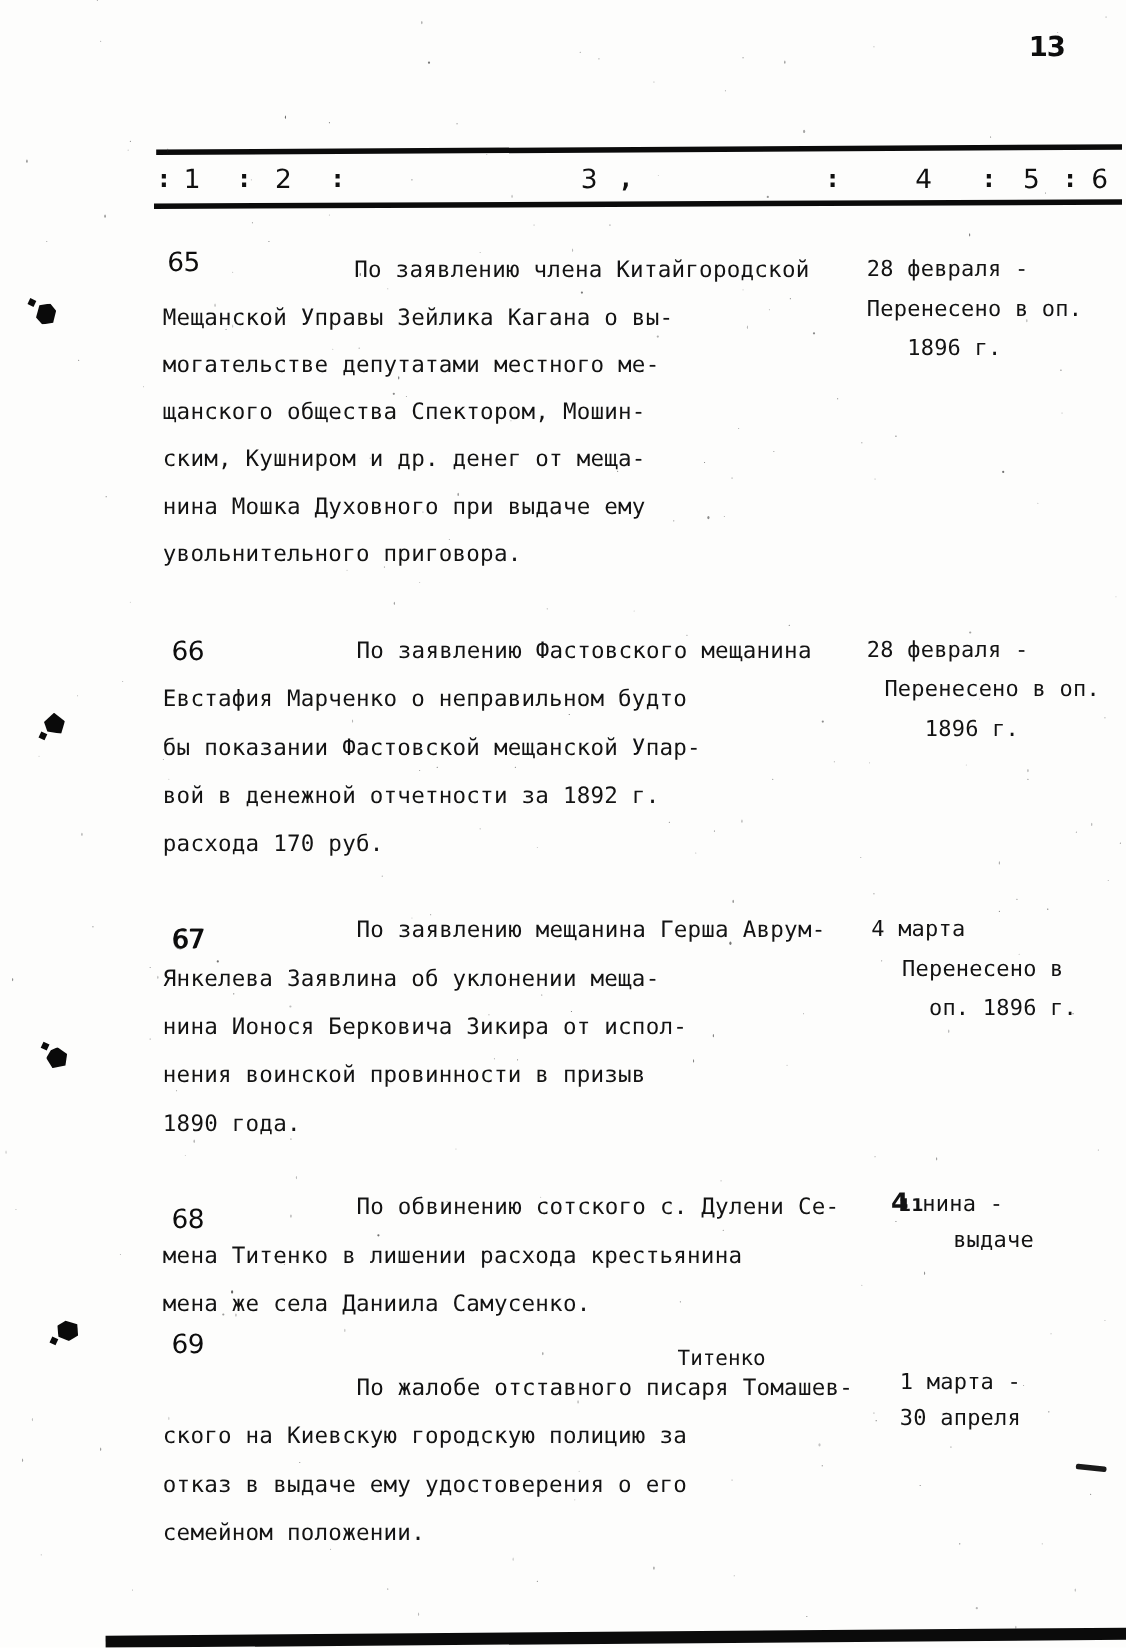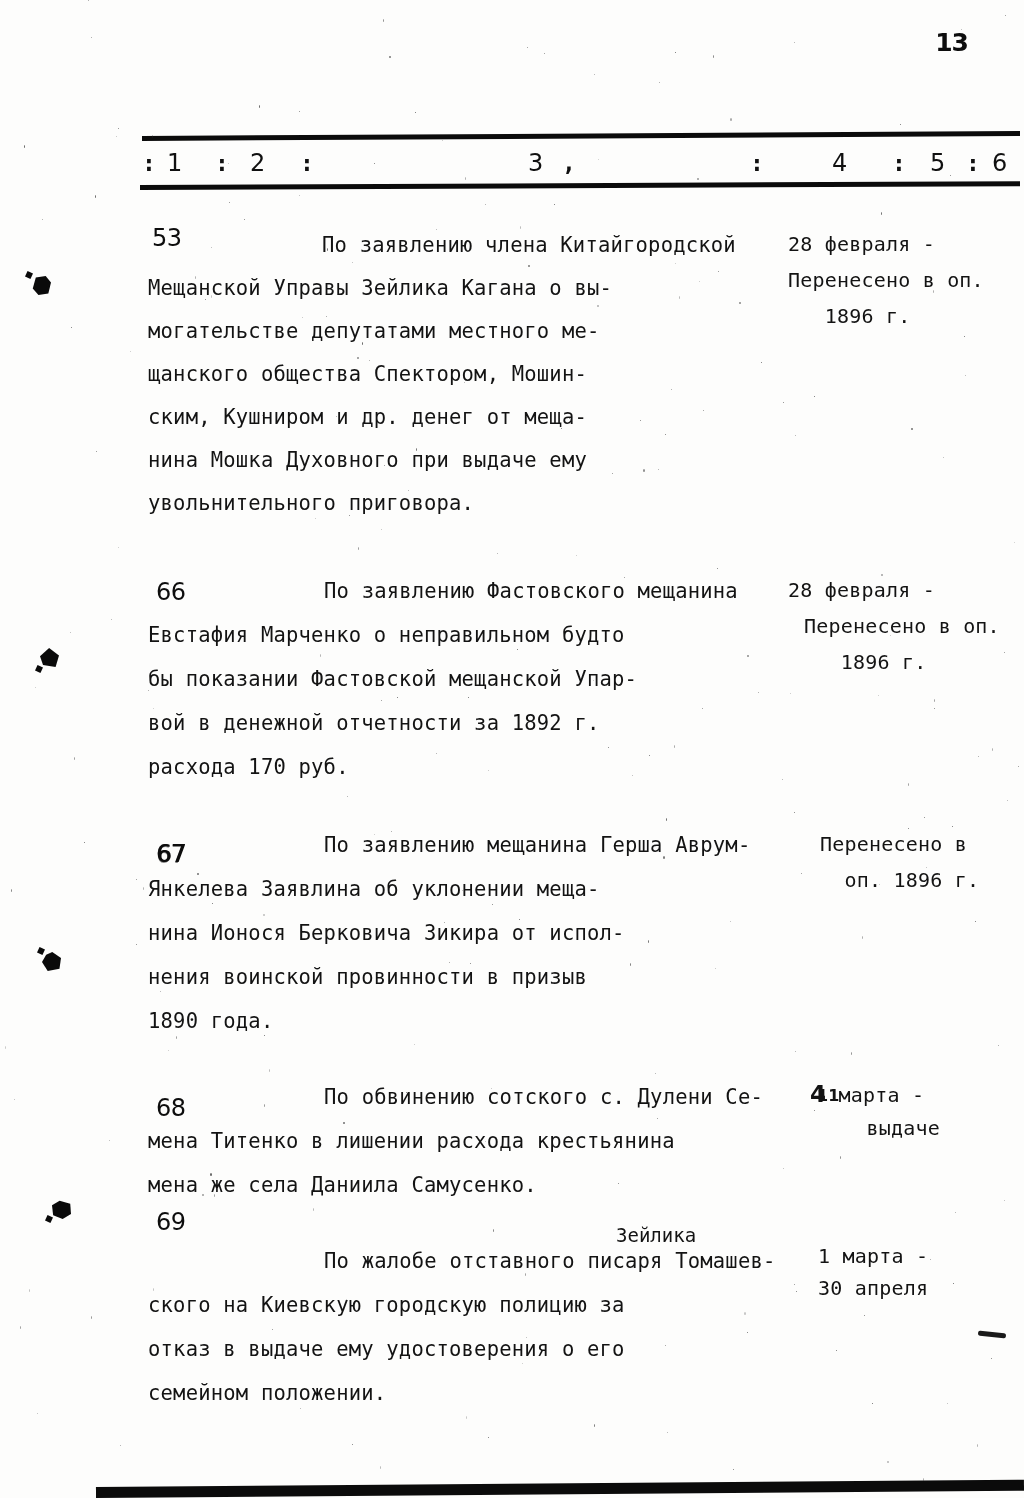--- a/index.html
+++ b/index.html
@@ -181,46 +181,46 @@
     <span class="ch-sep" style="left:610px">:</span>
     <span class="ch-num" style="left:692px">4</span>
     <span class="ch-sep" style="left:752px">:</span>
     <span class="ch-num" style="left:790px">5</span>
     <span class="ch-sep" style="left:826px">:</span>
     <span class="ch-num" style="left:852px">6</span>
     <span class="ch-sep" style="left:880px">:</span>
   </div>
 
   <div class="record" style="top:0">
-    <div class="rec-num" style="left:152px; top:224px">53</div>
+    <div class="rec-num" style="left:152px; top:224px">65</div>
     <div class="rec-body" style="left:148px; top:224px; width:640px"><span style="position:absolute;left:174px;top:0">По заявлению члена Китайгородской</span><span style="position:absolute;left:0px;top:43px">Мещанской Управы Зейлика Кагана о вы-</span><span style="position:absolute;left:0px;top:86px">могательстве депутатами местного ме-</span><span style="position:absolute;left:0px;top:129px">щанского общества Спектором, Мошин-</span><span style="position:absolute;left:0px;top:172px">ским, Кушниром и др. денег от меща-</span><span style="position:absolute;left:0px;top:215px">нина Мошка Духовного при выдаче ему</span><span style="position:absolute;left:0px;top:258px">увольнительного приговора.</span></div>
     <div class="rec-side" style="left:788px; top:226px"><span class="side-line">28 февраля -</span><span class="side-line">Перенесено в оп.</span><span class="side-line">   1896 г.</span></div>
   </div>
 
   <div class="record" style="top:0">
     <div class="rec-num" style="left:156px; top:578px">66</div>
     <div class="rec-body" style="left:148px; top:570px; width:660px"><span style="position:absolute;left:176px;top:0">По заявлению Фастовского мещанина</span><span style="position:absolute;left:0px;top:44px">Евстафия Марченко о неправильном будто</span><span style="position:absolute;left:0px;top:88px">бы показании Фастовской мещанской Упар-</span><span style="position:absolute;left:0px;top:132px">вой в денежной отчетности за 1892 г.</span><span style="position:absolute;left:0px;top:176px">расхода 170 руб.</span></div>
     <div class="rec-side" style="left:788px; top:572px"><span class="side-line">28 февраля -</span><span class="side-line" style="margin-left:16px">Перенесено в оп.</span><span class="side-line" style="margin-left:16px">   1896 г.</span></div>
   </div>
 
   <div class="record" style="top:0">
     <div class="rec-num struck" style="left:156px; top:840px">67</div>
     <div class="rec-body" style="left:148px; top:824px; width:660px"><span style="position:absolute;left:176px;top:0">По заявлению мещанина Герша Аврум-</span><span style="position:absolute;left:0px;top:44px">Янкелева Заявлина об уклонении меща-</span><span style="position:absolute;left:0px;top:88px">нина Ионося Берковича Зикира от испол-</span><span style="position:absolute;left:0px;top:132px">нения воинской провинности в призыв</span><span style="position:absolute;left:0px;top:176px">1890 года.</span></div>
-    <div class="rec-side" style="left:792px; top:826px"><span class="side-line" style="margin-left:28px">Перенесено в</span><span class="side-line" style="margin-left:28px">  оп. 1896 г.</span></div>
+    <div class="rec-side" style="left:792px; top:826px"><span class="side-line">4 марта</span><span class="side-line" style="margin-left:28px">Перенесено в</span><span class="side-line" style="margin-left:28px">  оп. 1896 г.</span></div>
   </div>
 
   <div class="record" style="top:0">
     <div class="rec-num" style="left:156px; top:1094px">68</div>
     <div class="rec-body" style="left:148px; top:1076px; width:700px"><span style="position:absolute;left:176px;top:0">По обвинению сотского с. Дулени Се-</span><span style="position:absolute;left:0px;top:44px">мена Титенко в лишении расхода крестьянина</span><span style="position:absolute;left:0px;top:88px">мена же села Даниила Самусенко.</span></div>
-    <div class="rec-side" style="left:810px; top:1076px"><span class="side-line"><span class="daystack"><span class="day-a">4</span><span class="day-b">11</span></span><span> марта -</span></span><span class="side-line" style="margin-left:32px; line-height:30px">  выдаче</span></div>
+    <div class="rec-side" style="left:810px; top:1076px"><span class="side-line"><span class="daystack"><span class="day-a">4</span><span class="day-b">11</span></span><span> нина -</span></span><span class="side-line" style="margin-left:32px; line-height:30px">  выдаче</span></div>
   </div>
 
   <div class="record" style="top:0">
     <div class="rec-num" style="left:156px; top:1208px">69</div>
-    <div class="interlinear" style="left:616px; top:1224px">Зейлика</div>
+    <div class="interlinear" style="left:616px; top:1224px">Титенко</div>
     <div class="rec-body" style="left:148px; top:1240px; width:700px"><span style="position:absolute;left:176px;top:0">По жалобе отставного писаря Томашев-</span><span style="position:absolute;left:0px;top:44px">ского на Киевскую городскую полицию за</span><span style="position:absolute;left:0px;top:88px">отказ в выдаче ему удостоверения о его</span><span style="position:absolute;left:0px;top:132px">семейном положении.</span></div>
     <div class="rec-side" style="left:818px; top:1240px; line-height:32px"><span class="side-line">1 марта -</span><span class="side-line">30 апреля</span></div>
   </div>
 
   <div class="blot b1" style="left:32px; top:276px"></div>
   <div class="blot-tick" style="left:26px; top:272px"></div>
 
   <div class="blot b2" style="left:40px; top:648px"></div>
   <div class="blot-tick" style="left:36px; top:666px"></div>
 

